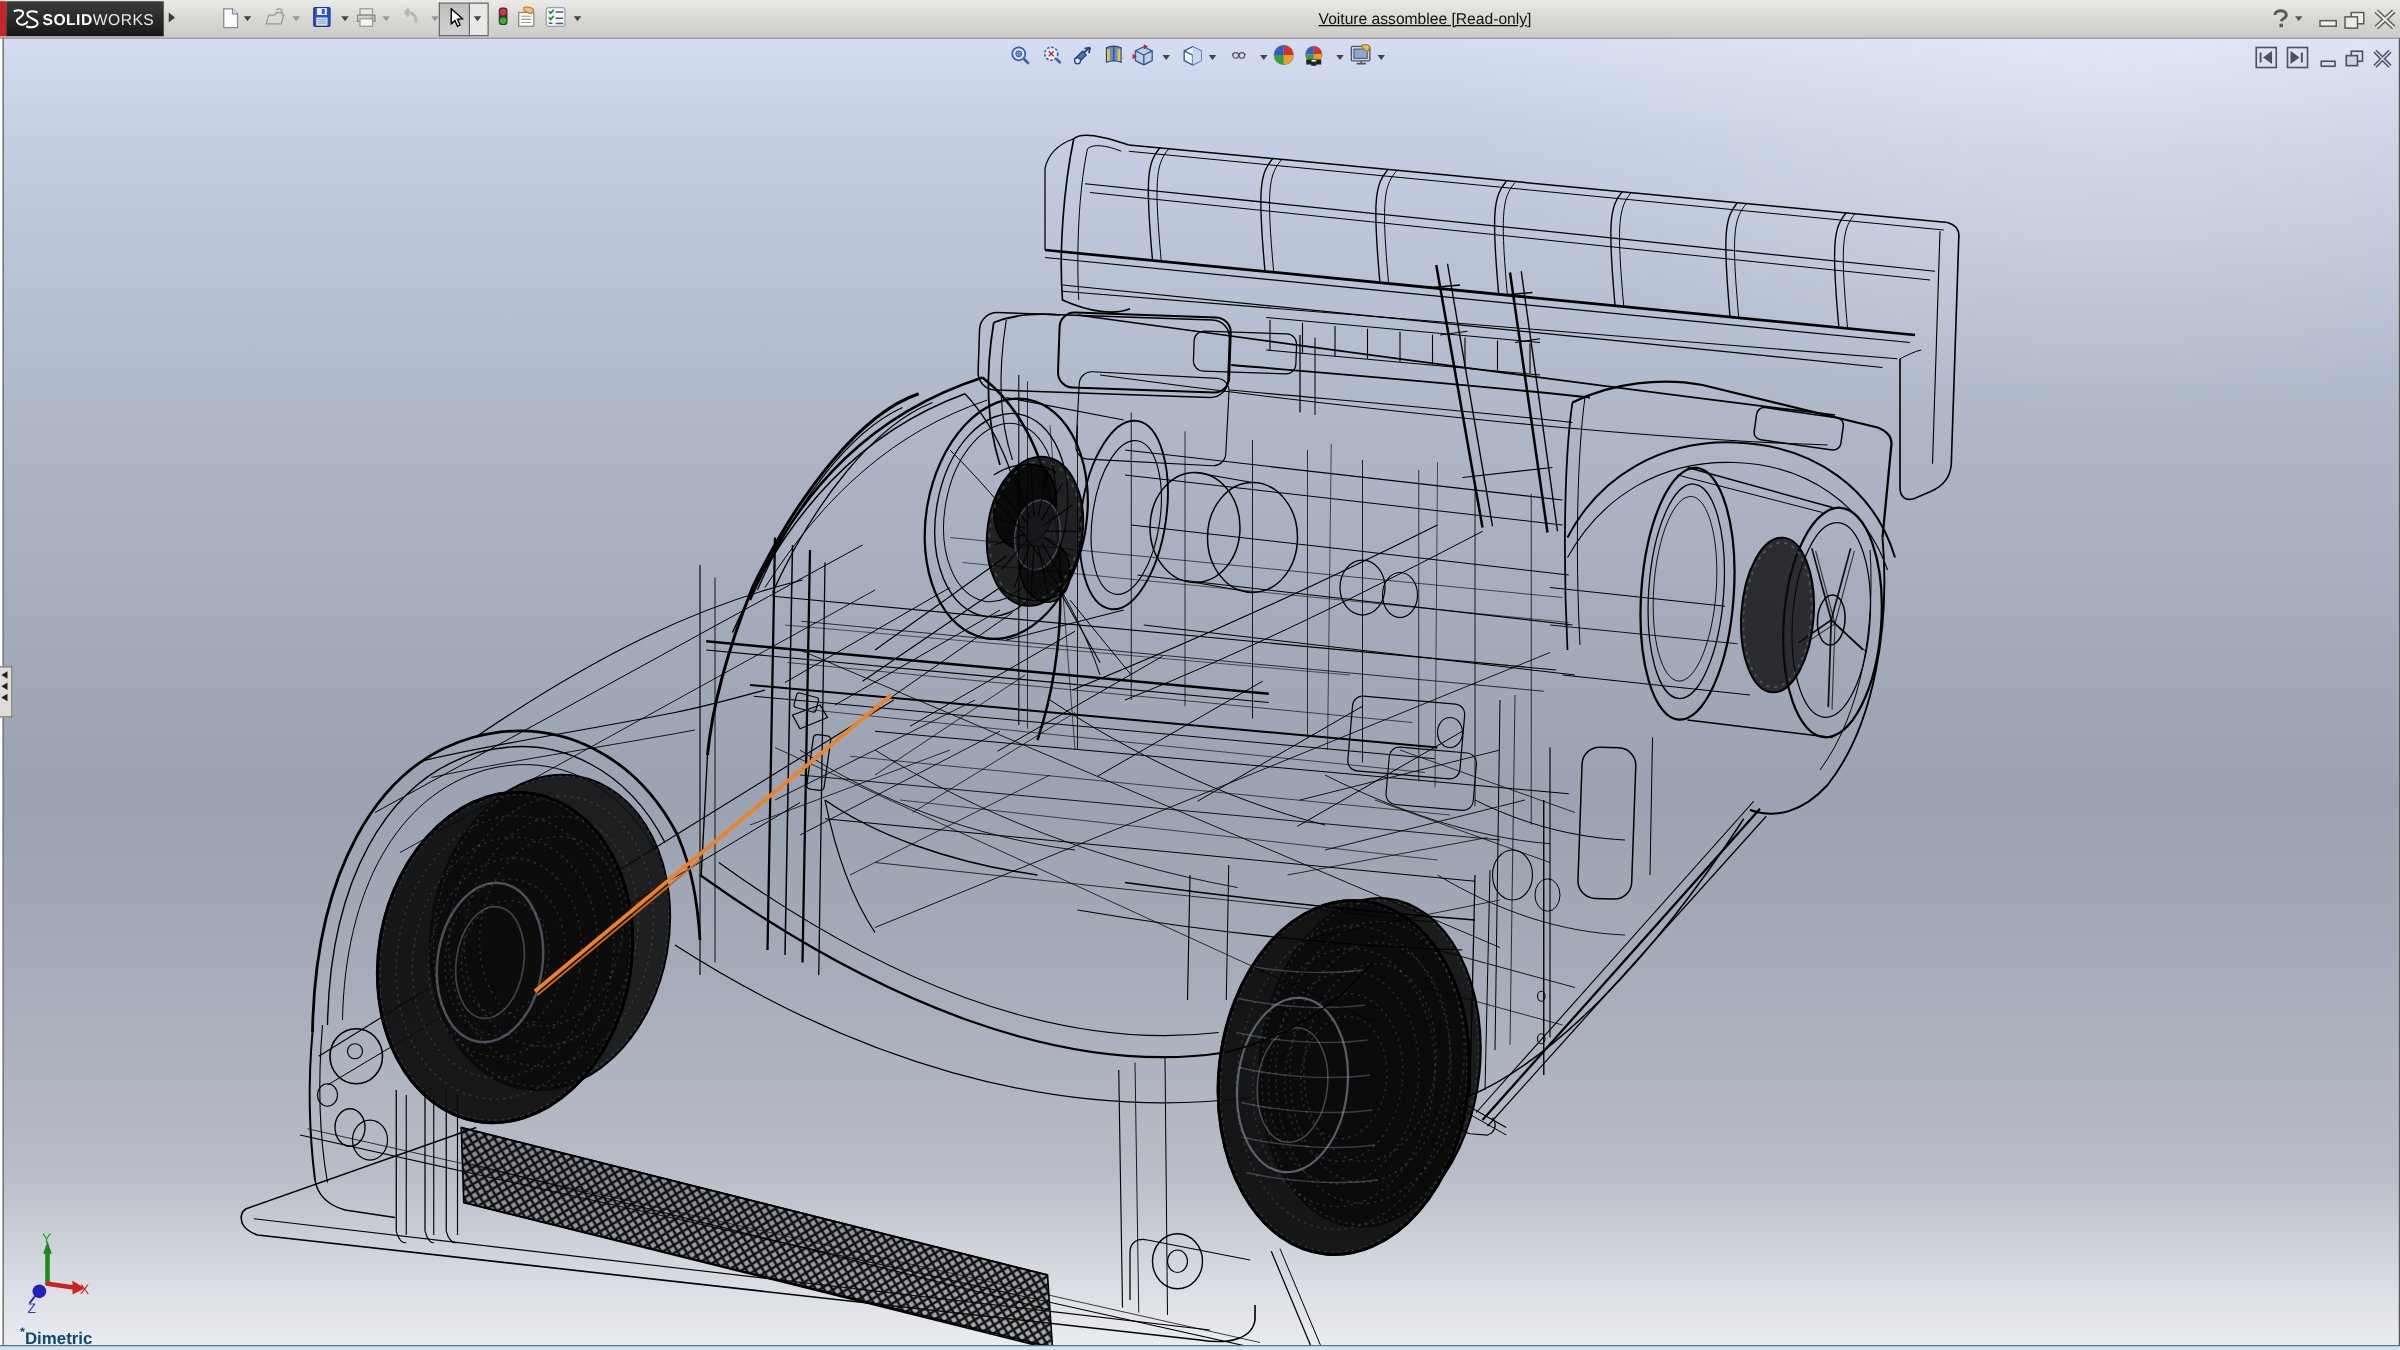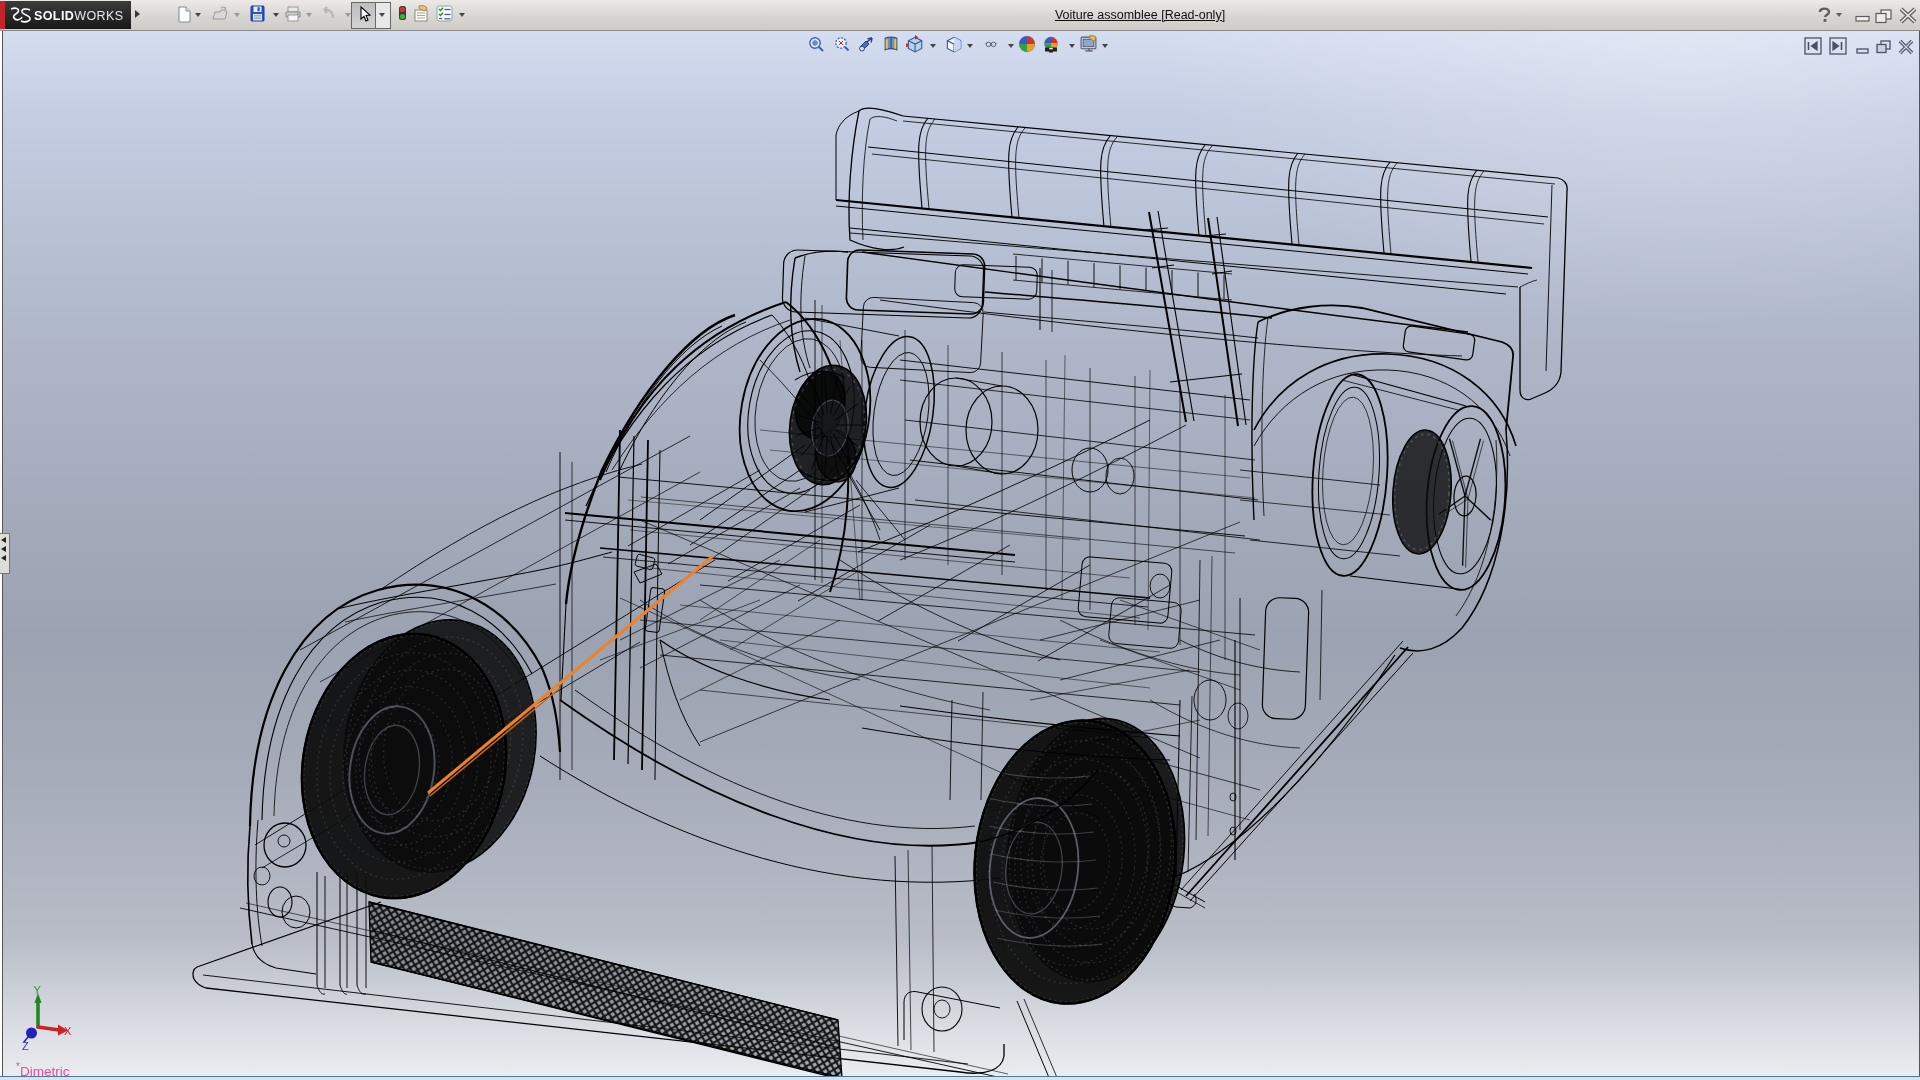--- a/index.html
+++ b/index.html
@@ -6,21 +6,21 @@
 #logo{position:absolute;left:5px;top:1px;width:126px;height:28px;background:linear-gradient(#3c3c3c,#181818);color:#fff;}
 #logo .tx{position:absolute;left:29px;top:8px;font-size:12.5px;font-weight:bold;letter-spacing:0.4px;}
 #logo .tx i{font-style:normal;font-weight:normal;color:#e8e8e8;}
 #logoarrow{position:absolute;left:135px;top:10px;width:0;height:0;border-left:5px solid #3a3a3a;border-top:4.5px solid transparent;border-bottom:4.5px solid transparent;}
 #wtitle{position:absolute;left:470px;top:0;width:1340px;text-align:center;font-size:12.5px;color:#101010;line-height:30px;text-decoration:underline;}
 #viewport{position:absolute;left:2px;top:30px;width:1916px;height:1046px;background:
  radial-gradient(ellipse 900px 500px at 88% 0%, rgba(255,255,255,0.30), rgba(255,255,255,0) 60%),
  linear-gradient(rgb(213,221,241) 0%, rgb(196,205,226) 8%, rgb(174,182,200) 30%, rgb(155,162,177) 58%, rgb(166,172,185) 72%, rgb(184,189,199) 87%, rgb(220,223,229) 96%, rgb(234,236,240) 100%);
  border-left:1px solid #555;border-right:1px solid #555;}
 #sbar{position:absolute;left:0;top:1076px;width:1920px;height:4px;background:#d8e2ee;border-top:1px solid #4a7a96;}
-#dimetric{position:absolute;left:16px;top:1061px;font-size:13.5px;color:#ec4899;}
+#dimetric{position:absolute;left:16px;top:1061px;font-size:13.5px;color:#0c4a6e;font-weight:bold;}
 #lefttab{position:absolute;left:0px;top:533px;width:9px;height:39px;background:#e0ddd8;border:1px solid #777;border-left:none;}
 .ltarrow{width:0;height:0;border-right:5px solid #222;border-top:3.5px solid transparent;border-bottom:3.5px solid transparent;margin:3px 1px;}
 </style></head><body>
 <div id="viewport"></div>
 <svg id="car" style="position:absolute;left:0;top:0" width="1920" height="1076" viewBox="0 0 1920 1076">
     <line x1="903.0" y1="116.0" x2="1558.0" y2="178.0" stroke="#000000" stroke-width="1.2" stroke-opacity="1.0"></line>
     <line x1="903.0" y1="121.0" x2="1555.0" y2="184.0" stroke="#000000" stroke-width="0.8" stroke-opacity="1.0"></line>
     <line x1="868.0" y1="147.0" x2="1548.0" y2="217.0" stroke="#000000" stroke-width="1" stroke-opacity="1.0"></line>
     <line x1="872.0" y1="154.0" x2="1544.0" y2="224.0" stroke="#000000" stroke-width="0.8" stroke-opacity="1.0"></line>
     <line x1="836.0" y1="200.0" x2="1532.0" y2="268.0" stroke="#000000" stroke-width="2.2" stroke-opacity="1.0"></line>

